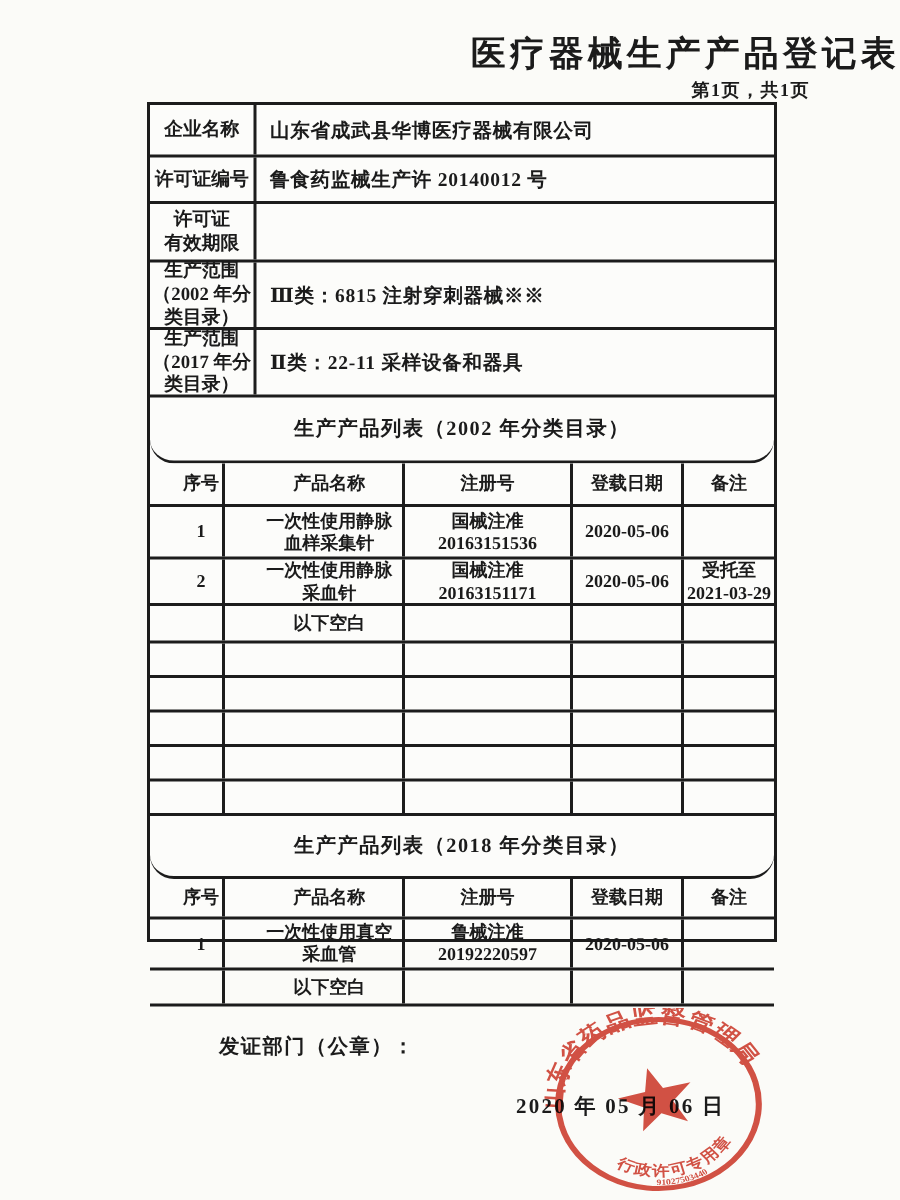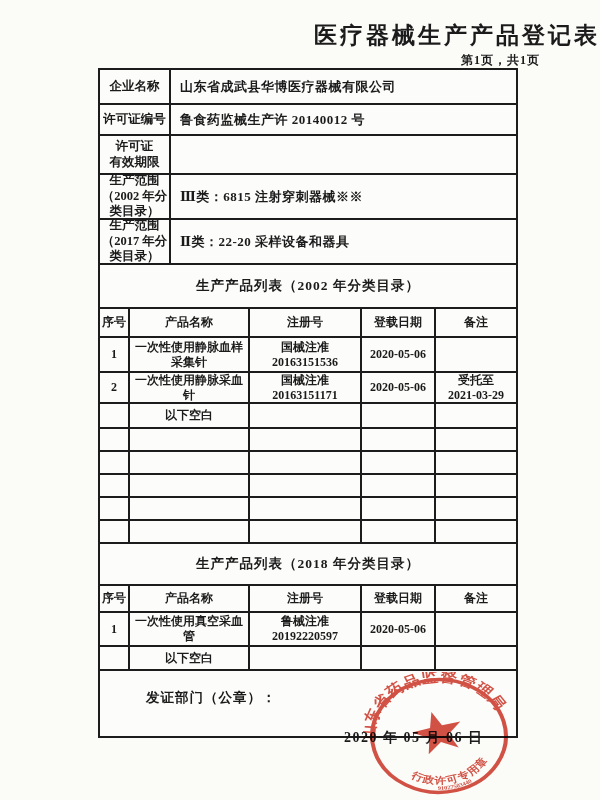--- a/index.html
+++ b/index.html
@@ -14,49 +14,49 @@
   .page{position:absolute;inset:0;}
   .doc-title{
     position:absolute;top:20px;left:0;width:100%;
     text-align:right;font-size:23px;font-weight:700;letter-spacing:3px;
   }
   .page-info{
     position:absolute;top:52px;right:60px;
     font-size:12px;font-weight:700;letter-spacing:1px;
   }
   .form{
-    position:absolute;left:98px;top:68px;width:420px;height:670px;
+    position:absolute;left:98px;top:68px;width:420px;height:560px;
     border:2px solid #1c1c1c;box-sizing:border-box;
     background:rgba(255,255,255,.35);
   }
   .irow{display:flex;border-bottom:2px solid #1c1c1c;}
   .ilabel{
     width:71px;box-sizing:border-box;border-right:2px solid #1c1c1c;
     display:flex;align-items:center;justify-content:center;text-align:center;
     font-size:12.5px;font-weight:700;line-height:1.25;
   }
   .ivalue{
     flex:1;display:flex;align-items:center;
     padding-left:9px;font-size:13px;font-weight:700;letter-spacing:.5px;
   }
   .sec-title{
     border-bottom:2px solid #1c1c1c;
     display:flex;align-items:center;justify-content:center;
-    font-size:13.5px;font-weight:700;letter-spacing:1px;
+    font-size:13.5px;font-weight:700;letter-spacing:1px;border-radius:16px;
   }
   .prow{display:flex;border-bottom:2px solid #1c1c1c;}
   .prow:last-child{border-bottom:2px solid #1c1c1c;}
   .pcell{
     box-sizing:border-box;border-right:2px solid #1c1c1c;
     display:flex;align-items:center;justify-content:center;text-align:center;
     font-size:12px;font-weight:700;line-height:1.25;padding:0 2px;
   }
   .pcell:last-child{border-right:none;}
-  .c-no{width:30px;}
-  .c-name{width:120px;}
+  .c-no{width:30px;margin-left:20px;}
+  .c-name{width:120px;padding-left:23px;}
   .c-reg{width:112px;}
   .c-date{width:74px;}
   .c-note{flex:1;}
   .prelines{white-space:pre-line;}
   .footer{
     position:relative;height:101px;border-bottom:none;
   }
   .issuer{
     position:absolute;left:46px;top:18px;
     font-size:13.5px;font-weight:700;letter-spacing:1px;
@@ -97,21 +97,21 @@
     <div class="irow" style="height:43px">
       <div class="ilabel prelines">生产范围
 （2002 年分
 类目录）</div>
       <div class="ivalue">Ⅲ类：6815 注射穿刺器械※※</div>
     </div>
     <div class="irow" style="height:43px">
       <div class="ilabel prelines">生产范围
 （2017 年分
 类目录）</div>
-      <div class="ivalue">Ⅱ类：22-20 采样设备和器具</div>
+      <div class="ivalue">Ⅱ类：22-11 采样设备和器具</div>
     </div>
 
     <div class="sec-title" style="height:42px">生产产品列表（2002 年分类目录）</div>
 
     <div class="prow" style="height:27px">
       <div class="pcell c-no">序号</div>
       <div class="pcell c-name">产品名称</div>
       <div class="pcell c-reg">注册号</div>
       <div class="pcell c-date">登载日期</div>
       <div class="pcell c-note">备注</div>

